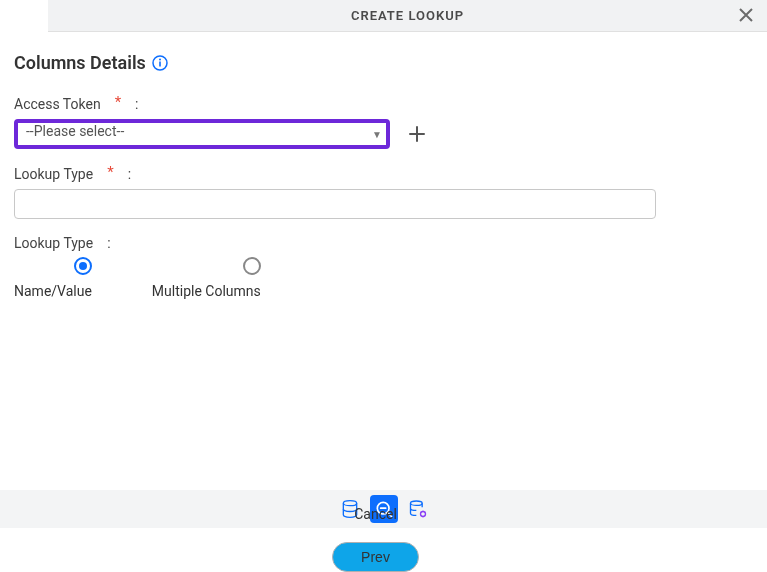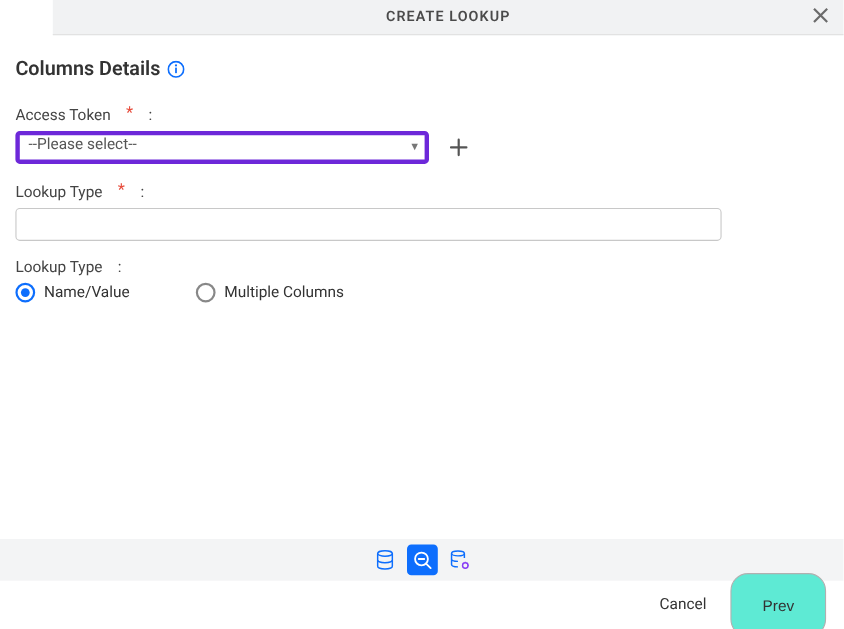--- a/index.html
+++ b/index.html
@@ -122,23 +122,24 @@
       padding: 0 8px;
       font-size: 14px;
     }
     .radio-row {
       display: flex;
       gap: 60px;
       margin-top: 6px;
     }
     .radio-option {
       display: flex;
-      align-items: center;
+      align-items: flex-end;
       gap: 8px;
       cursor: pointer;
+      flex-direction: column;
     }
     .radio-circle {
       width: 18px;
       height: 18px;
       border: 2px solid #888;
       border-radius: 50%;
       display: inline-flex;
       align-items: center;
       justify-content: center;
     }
@@ -184,33 +185,34 @@
       color: #fff;
     }
     .footer-buttons {
       height: 44px;
       display: flex;
       align-items: center;
       justify-content: flex-end;
       gap: 14px;
       padding-right: 16px;
       background: #fff;
+      flex-direction: column;
     }
     .btn-cancel {
       color: #333;
       font-size: 14px;
       cursor: pointer;
       padding: 6px 8px;
     }
     .btn-prev {
       border: 1px solid #b0b0b0;
-      background: #5eead4;
+      background: #0ea5e9;
       color: #333;
       border-radius: 16px;
-      padding: 20px 28px;
+      padding: 6px 28px;
       font-size: 14px;
       cursor: pointer;
     }
     .btn-next {
       border: none;
       background: #0d6efd;
       color: #fff;
       border-radius: 16px;
       padding: 6px 28px;
       font-size: 14px;

